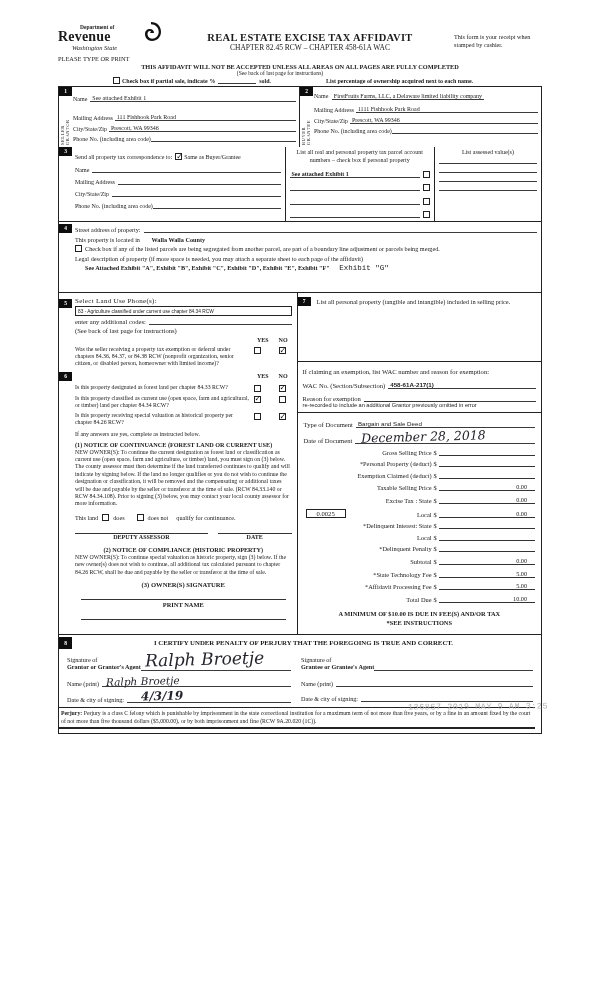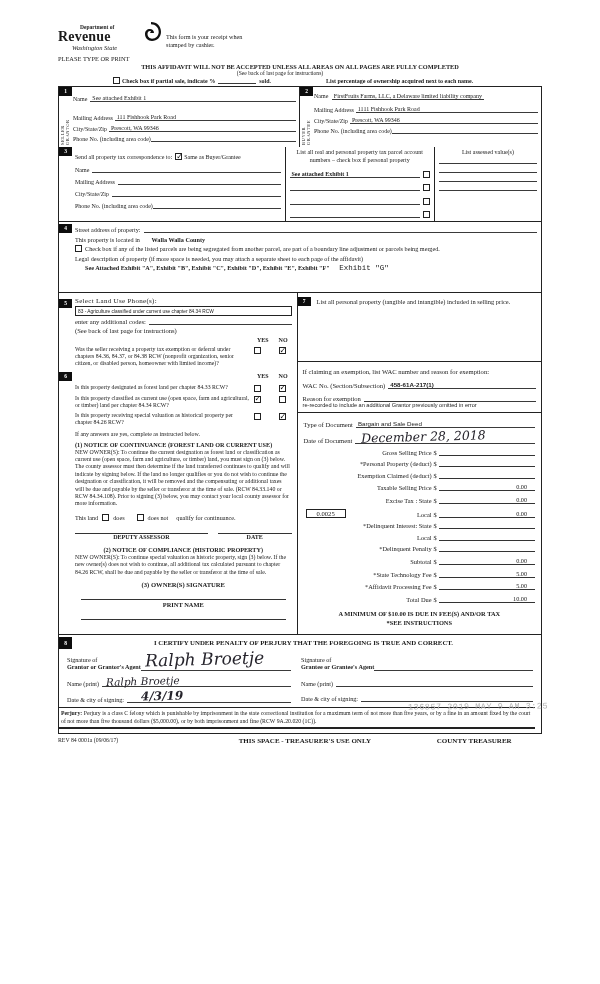--- a/index.html
+++ b/index.html
@@ -144,20 +144,24 @@
         <div class="logo-dept">Department of</div>
         <div class="logo-rev">Revenue</div>
         <div class="logo-ws i">Washington State</div>
         <span class="logo-swirl">
           <svg width="22" height="22" viewBox="0 0 22 22">
               <path d="M11 1 C17 1 21 5 21 11 C21 16 17 20 12 20 C8 20 5 17 5 13 C5 10 7 8 10 8 C12 8 14 9.5 14 12 L10 12 C10 12 10 11 11 11 C11 10.5 10.5 10 10 10 C8.5 10 7.5 11.3 7.5 13 C7.5 15.7 9.7 17.7 12 17.7 C16 17.7 18.7 14.7 18.7 11 C18.7 6.4 15.4 3.3 11 3.3 Z" fill="#111"></path>
             </svg>
         </span>
         <div class="type-print" style="margin-top:4px;">PLEASE TYPE OR PRINT</div>
       </div>
+      <div class="title-block">
+        <div class="main-title">REAL ESTATE EXCISE TAX AFFIDAVIT</div>
+        <div class="sub-title">CHAPTER 82.45 RCW – CHAPTER 458-61A WAC</div>
+      </div>
       <div class="receipt-note">This form is your receipt when stamped by cashier.</div>
     </div>
     <div class="warning">THIS AFFIDAVIT WILL NOT BE ACCEPTED UNLESS ALL AREAS ON ALL PAGES ARE FULLY COMPLETED</div>
     <div class="see-back-top">(See back of last page for instructions)</div>
 
     <div class="partial-row">
       <span style="width:55px;"></span>
       <span class="checkbox"></span>
       <span class="b" style="margin-left:2px;">Check box if partial sale, indicate %</span>
       <span class="fill-line" style="width:38px; margin:0 3px;"></span>
@@ -540,21 +544,16 @@
             <span>Date &amp; city of signing:</span>
             <span class="fill-line grow" style="height:10px; margin-left:3px;"></span>
           </div>
         </div>
       </div>
       <div class="perjury">
         <span class="b">Perjury:</span><span> Perjury is a class C felony which is punishable by imprisonment in the state correctional institution for a maximum term of not more than five years, or by a fine in an amount fixed by the court of not more than five thousand dollars ($5,000.00), or by both imprisonment and fine (RCW 9A.20.020 (1C)).</span>
       </div>
     </div>
 
-    <div class="footer">
-      <span class="rev-no">REV 84 0001a (09/06/17)</span>
-      <span class="treas-space">THIS SPACE - TREASURER'S USE ONLY</span>
-      <span class="county-treas">COUNTY TREASURER</span>
-    </div>
   </div>
 
   <div class="stamp mono">136857 2019 MAY 9 AM 3:25</div>
 </div>
 
 </body></html>

